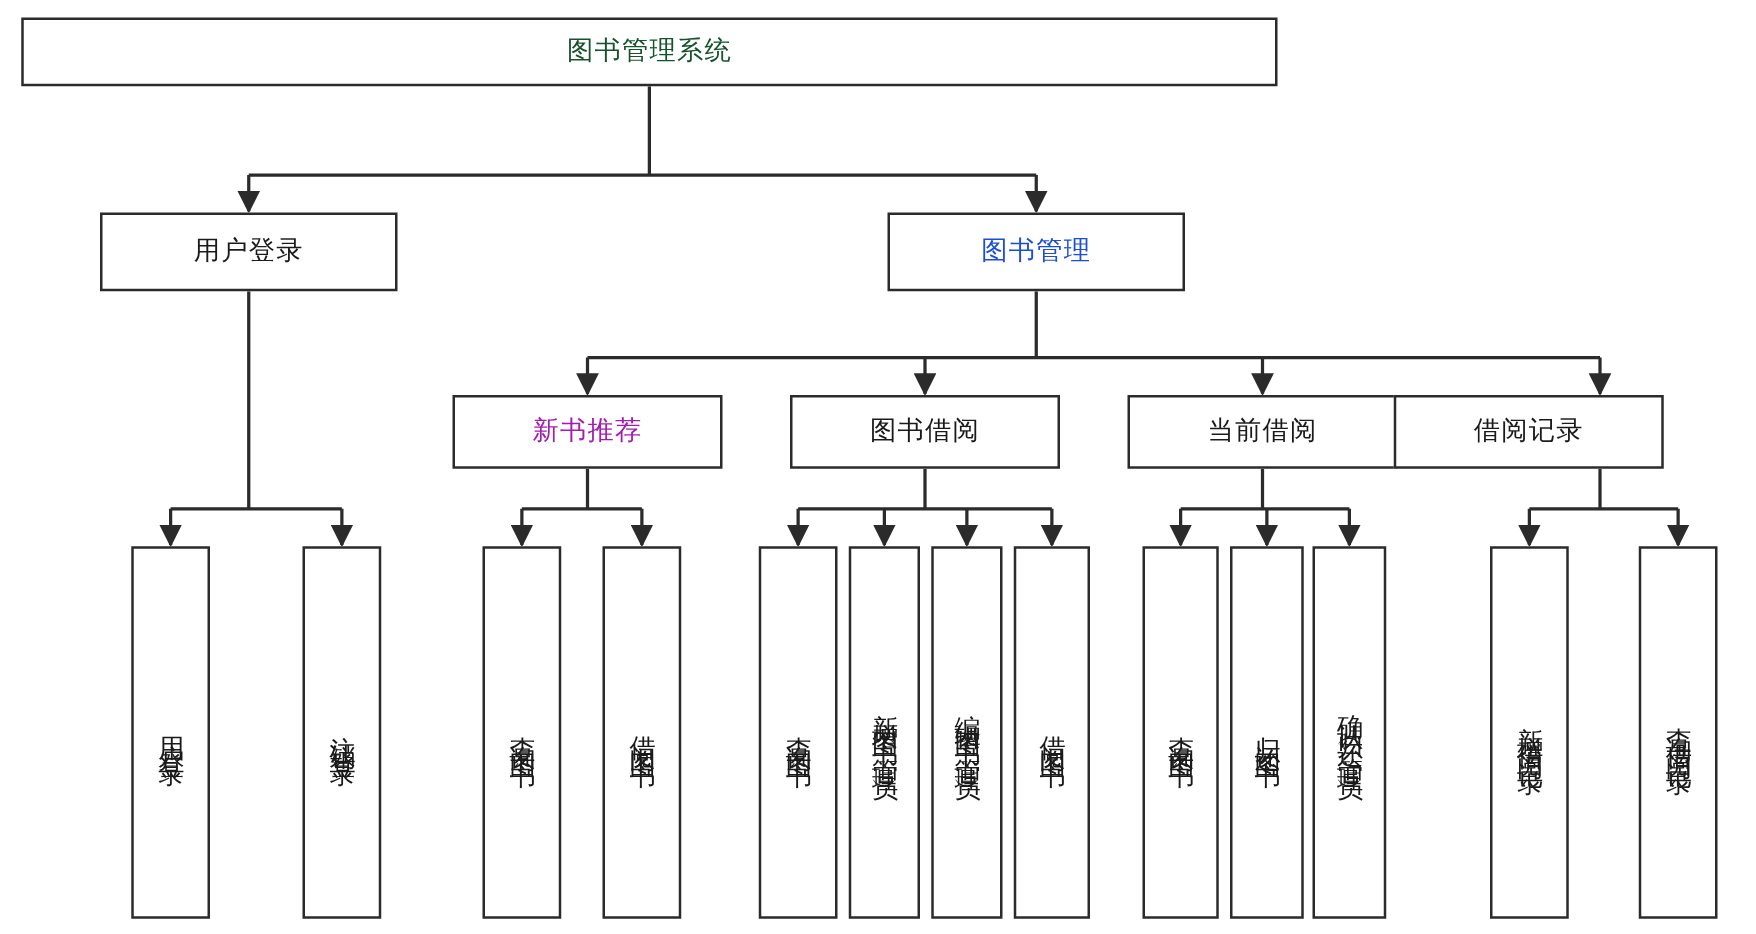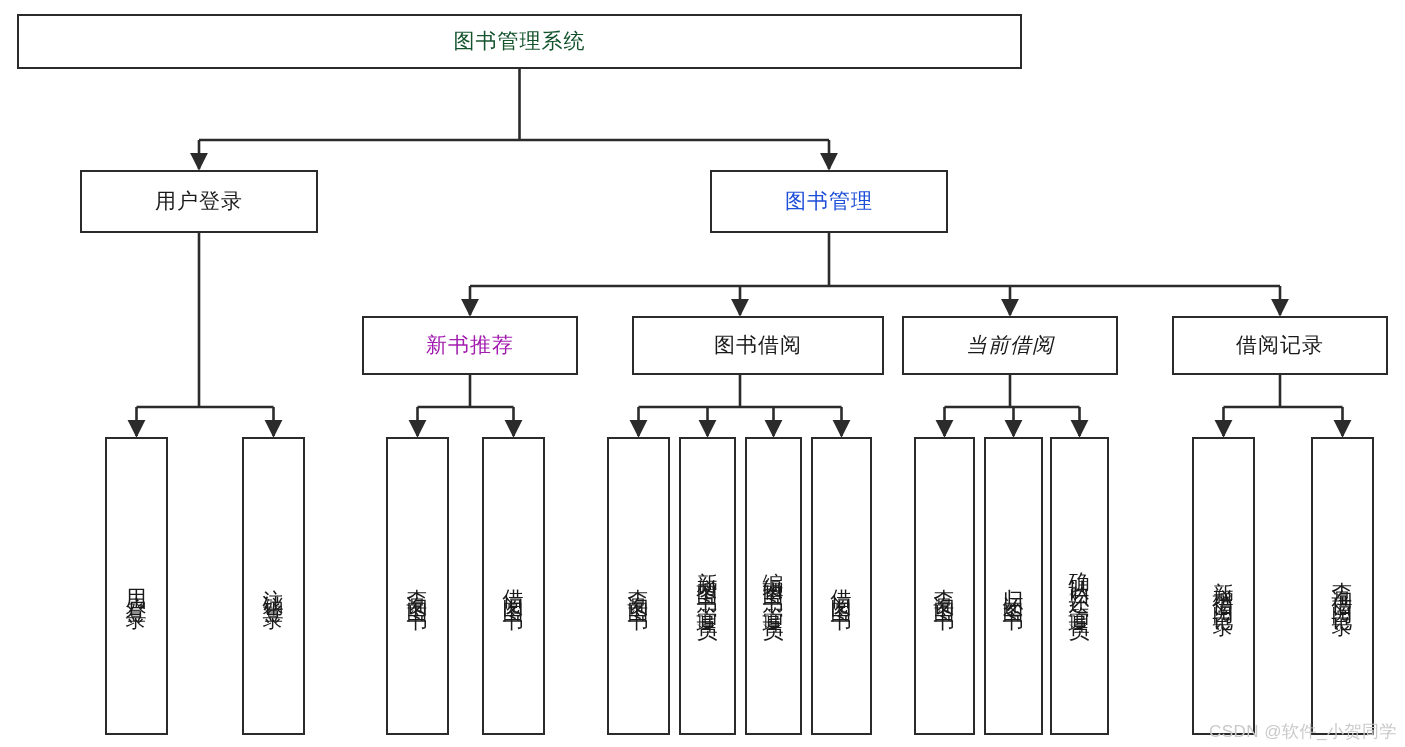--- a/index.html
+++ b/index.html
@@ -117,27 +117,27 @@
       </div>
       <div class="node h-node" style="left: 80px; top: 170px; width: 238px; height: 63px; border-color: rgb(43, 43, 43); background: rgb(255, 255, 255);">
         <span class="node-label" style="color: rgb(26, 26, 26);">用户登录</span>
       </div>
       <div class="node h-node" style="left: 710px; top: 170px; width: 238px; height: 63px; border-color: rgb(43, 43, 43); background: rgb(255, 255, 255);">
         <span class="node-label" style="color: #1d4ed8;">图书管理</span>
       </div>
       <div class="node h-node" style="left: 362px; top: 316px; width: 216px; height: 59px; border-color: rgb(43, 43, 43); background: rgb(255, 255, 255);">
         <span class="node-label" style="color: #a21caf;">新书推荐</span>
       </div>
-      <div class="node h-node" style="left: 632px; top: 316px; width: 252px; height: 59px; border-color: rgb(43, 43, 43); background: rgb(255, 255, 255);">
+      <div class="node h-node" style="left: 632px; top: 316px; width: 216px; height: 59px; border-color: rgb(43, 43, 43); background: rgb(255, 255, 255);">
         <span class="node-label" style="color: rgb(26, 26, 26);">图书借阅</span>
       </div>
-      <div class="node h-node" style="left: 902px; top: 316px; width: 216px; height: 59px; border-color: rgb(43, 43, 43); background: rgb(255, 255, 255); font-style: italic;">
+      <div class="node h-node" style="left: 902px; top: 316px; width: 216px; height: 59px; border-color: rgb(43, 43, 43); background: rgb(255, 255, 255);">
         <span class="node-label" style="color: rgb(26, 26, 26);">当前借阅</span>
       </div>
-      <div class="node h-node" style="left: 1172px; top: 316px; width: 216px; height: 59px; border-color: rgb(43, 43, 43); background: rgb(255, 255, 255);">
+      <div class="node h-node" style="left: 1115px; top: 316px; width: 216px; height: 59px; border-color: rgb(43, 43, 43); background: rgb(255, 255, 255);">
         <span class="node-label" style="color: rgb(26, 26, 26);">借阅记录</span>
       </div>
       <div class="node v-node" style="left: 105px; top: 437px; width: 63px; height: 298px; border-color: rgb(43, 43, 43); background: rgb(255, 255, 255);">
         <span class="node-label" style="color: rgb(26, 26, 26);">用户登录</span>
       </div>
       <div class="node v-node" style="left: 242px; top: 437px; width: 63px; height: 298px; border-color: rgb(43, 43, 43); background: rgb(255, 255, 255);">
         <span class="node-label" style="color: rgb(26, 26, 26);">注销登录</span>
       </div>
       <div class="node v-node" style="left: 386px; top: 437px; width: 63px; height: 298px; border-color: rgb(43, 43, 43); background: rgb(255, 255, 255);">
         <span class="node-label" style="color: rgb(26, 26, 26);">查询图书</span>
@@ -167,14 +167,13 @@
         <span class="node-label" style="color: rgb(26, 26, 26);">确认归还（管理员）</span>
       </div>
       <div class="node v-node" style="left: 1192px; top: 437px; width: 63px; height: 298px; border-color: rgb(43, 43, 43); background: rgb(255, 255, 255);">
         <span class="node-label" style="color: rgb(26, 26, 26);">新增借阅记录</span>
       </div>
       <div class="node v-node" style="left: 1311px; top: 437px; width: 63px; height: 298px; border-color: rgb(43, 43, 43); background: rgb(255, 255, 255);">
         <span class="node-label" style="color: rgb(26, 26, 26);">查询借阅记录</span>
       </div>
     </div>
 
-  <div id="watermark">CSDN @软件_小贺同学</div>
 </div>
 
 </body></html>

